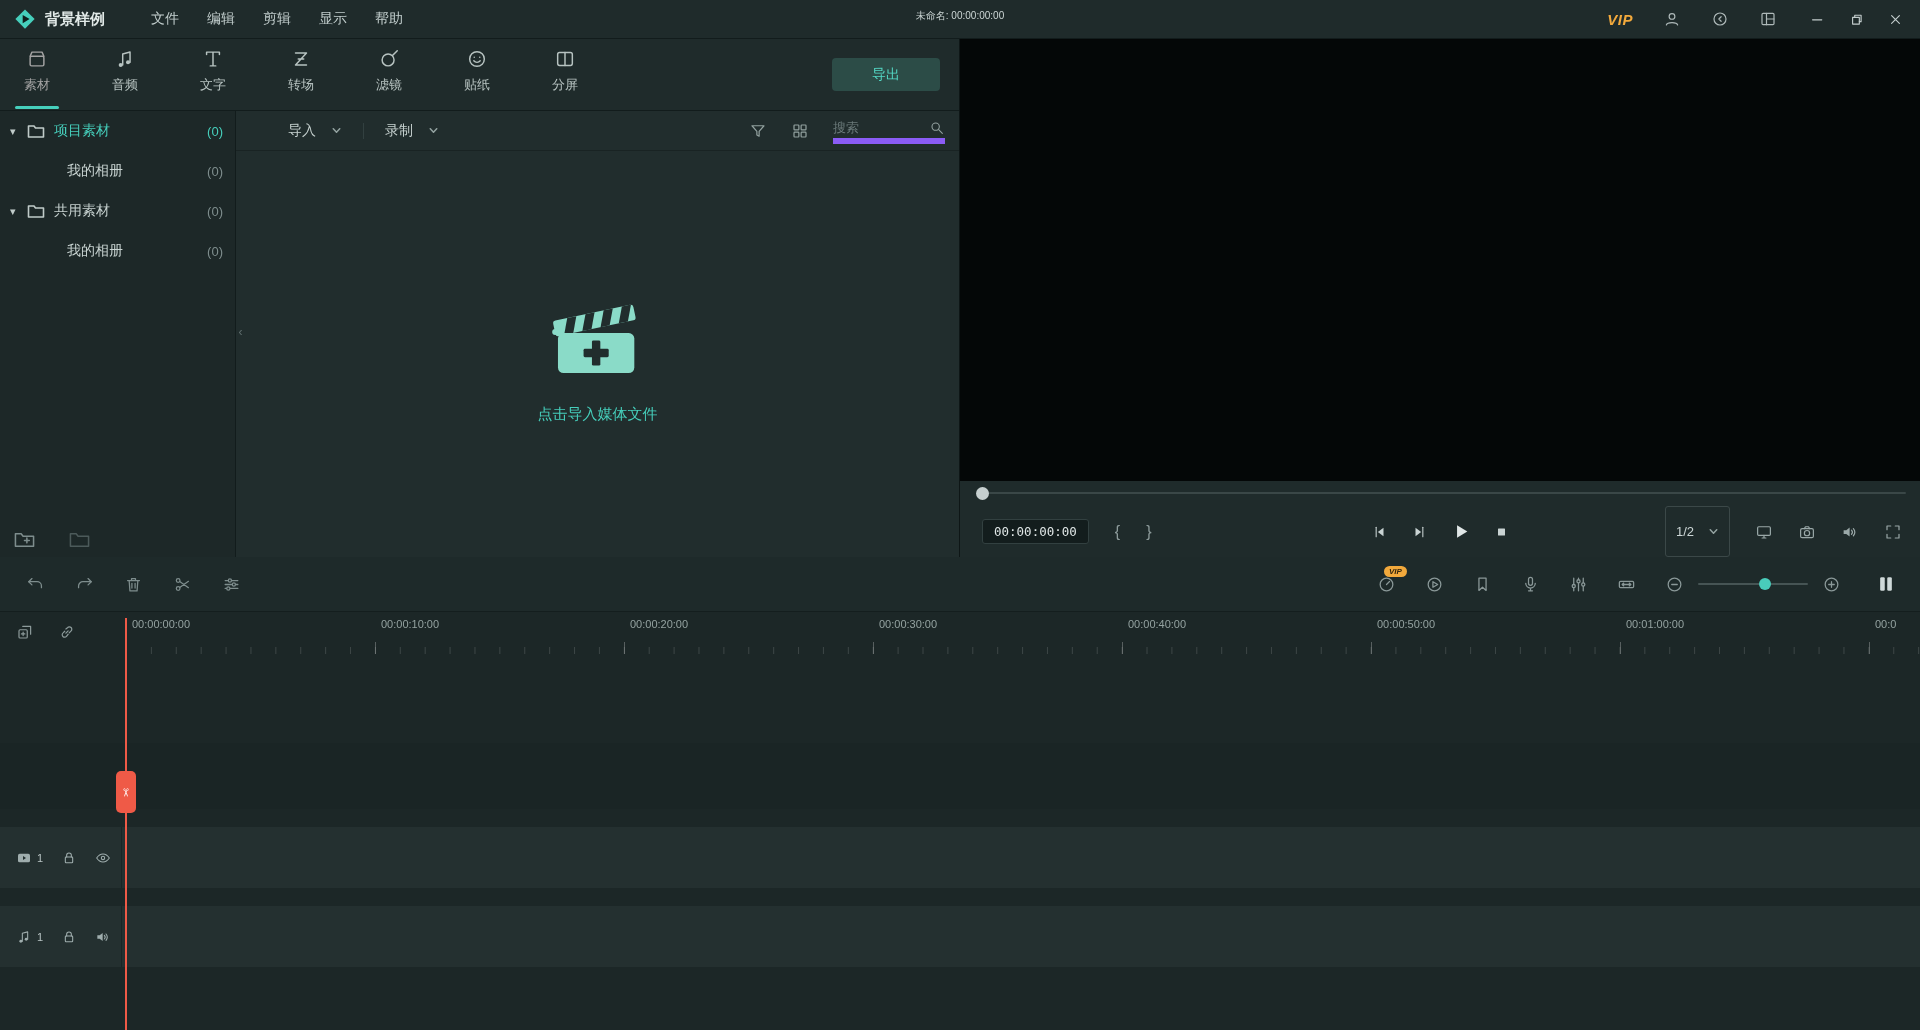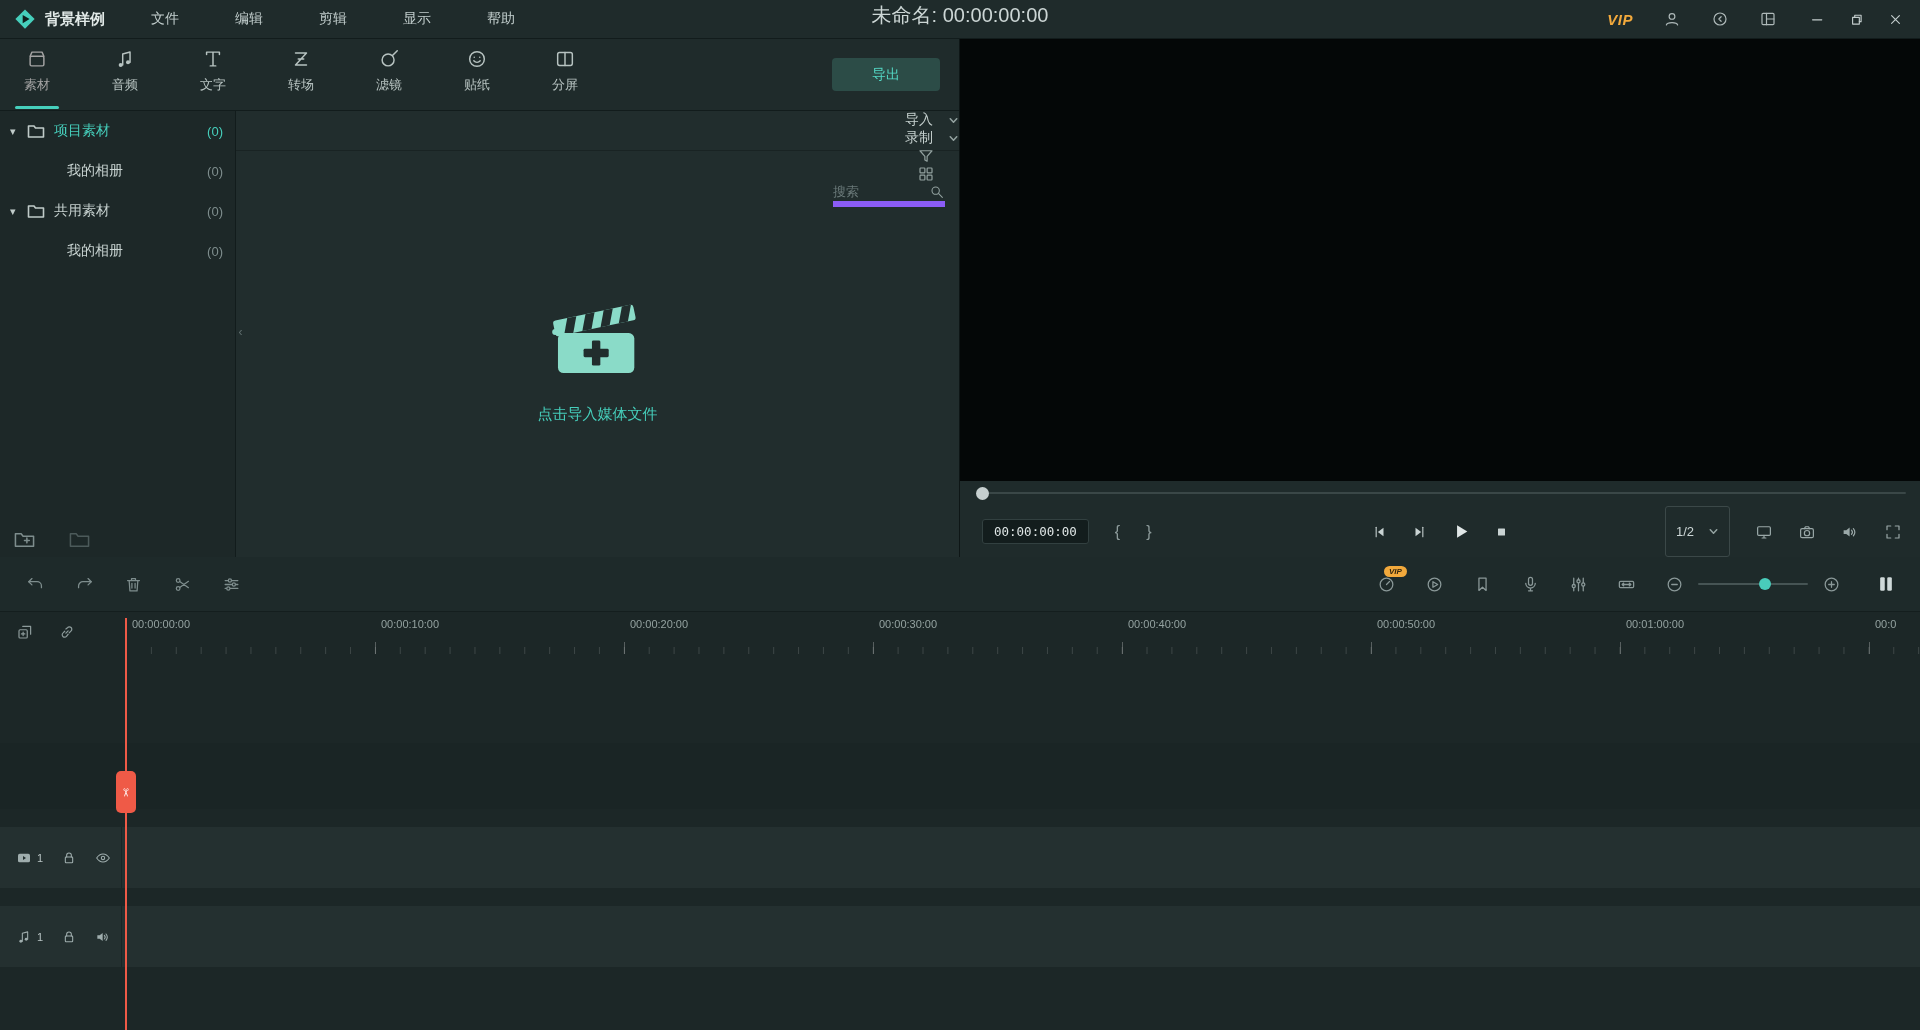--- a/index.html
+++ b/index.html
@@ -14,24 +14,24 @@
   #app { position:relative; width:1920px; height:1030px; background:#1c2727; }
 
   .ic svg { display:block; width:100%; height:100%; stroke:currentColor; fill:none;
             stroke-width:1.6; stroke-linecap:round; stroke-linejoin:round; }
 
   
   .titlebar { position:absolute; top:0; left:0; right:0; height:39px;
     background:#1f2b2b; display:flex; align-items:center; border-bottom:1px solid #121c1c; z-index:20; }
   .logo { width:22px; height:22px; margin-left:14px; }
   .logo-text { color:#e2eae8; font-size:15px; font-weight:bold; margin-left:9px; }
-  .menus { display:flex; gap:56px; margin-left:46px; }
+  .menus { display:flex; gap:28px; margin-left:46px; }
   .menu { color:#c2cecd; font-size:14px; cursor:default; }
   .tb-title { position:absolute; left:50%; transform:translateX(-50%); top:0; height:31px;
-    display:flex; align-items:center; color:#ccd6d5; font-size:20px; }
+    display:flex; align-items:center; color:#ccd6d5; font-size:10px; }
   .tb-right { margin-left:auto; display:flex; align-items:center; gap:30px; margin-right:16px; }
   .vip { color:#f2a93c; font-weight:bold; font-style:italic; font-size:15px; letter-spacing:.5px; }
   .tbi { width:18px; height:18px; color:#aeb9b9; }
   .winctl-group { display:flex; gap:22px; margin-left:2px; }
   .winctl { width:17px; height:17px; color:#c3cdcd; }
 
   
   .workspace { position:absolute; top:39px; left:0; right:0; height:518px; display:flex; }
   .left-col { width:960px; display:flex; flex-direction:column; border-right:1px solid #0e1616; }
 
@@ -60,22 +60,22 @@
   .srow.sel .slabel, .srow.sel .scount { color:#46cfbc; }
   .srow.child { padding-left:67px; }
   .side-footer { position:absolute; bottom:8px; left:14px; display:flex; gap:34px; align-items:center; }
   .sfi { width:21px; height:18px; color:#7e8d8d; }
   .sfi.dim { color:#4c5a5a; }
 
   
   .media-panel { flex:1; background:#212d2d; position:relative; }
   .collapse-tab { position:absolute; left:-1px; top:208px; width:11px; height:26px;
     display:flex; align-items:center; justify-content:center; color:#5f6e6e; font-size:12px; }
-  .mp-toolbar { height:40px; display:flex; align-items:flex-end; padding-left:52px;
-    border-bottom:1px solid rgba(0,0,0,.22);flex-direction:column; }
+  .mp-toolbar { height:40px; display:flex; align-items:center; padding-left:52px;
+    border-bottom:1px solid rgba(0,0,0,.22); }
   .mp-drop { display:flex; align-items:center; gap:15px; color:#c6d1cf; font-size:14px; }
   .chev { width:11px; height:11px; color:#93a2a0; }
   .mp-sep { width:1px; height:16px; background:#324040; margin:0 21px; }
   .mpi { width:18px; height:18px; color:#93a2a0; margin-right:24px; }
   .mpi.filter { margin-left:auto; }
   .search { width:112px; height:27px; margin-right:14px; display:flex; align-items:center;
     justify-content:space-between; border-bottom:6px solid #8b5cf6; }
   .search .ph { color:#6b7a7a; font-size:13px; }
   .search .ic { width:16px; height:16px; color:#93a2a0; }
   .mp-empty { position:absolute; top:40px; bottom:0; left:0; right:0;

